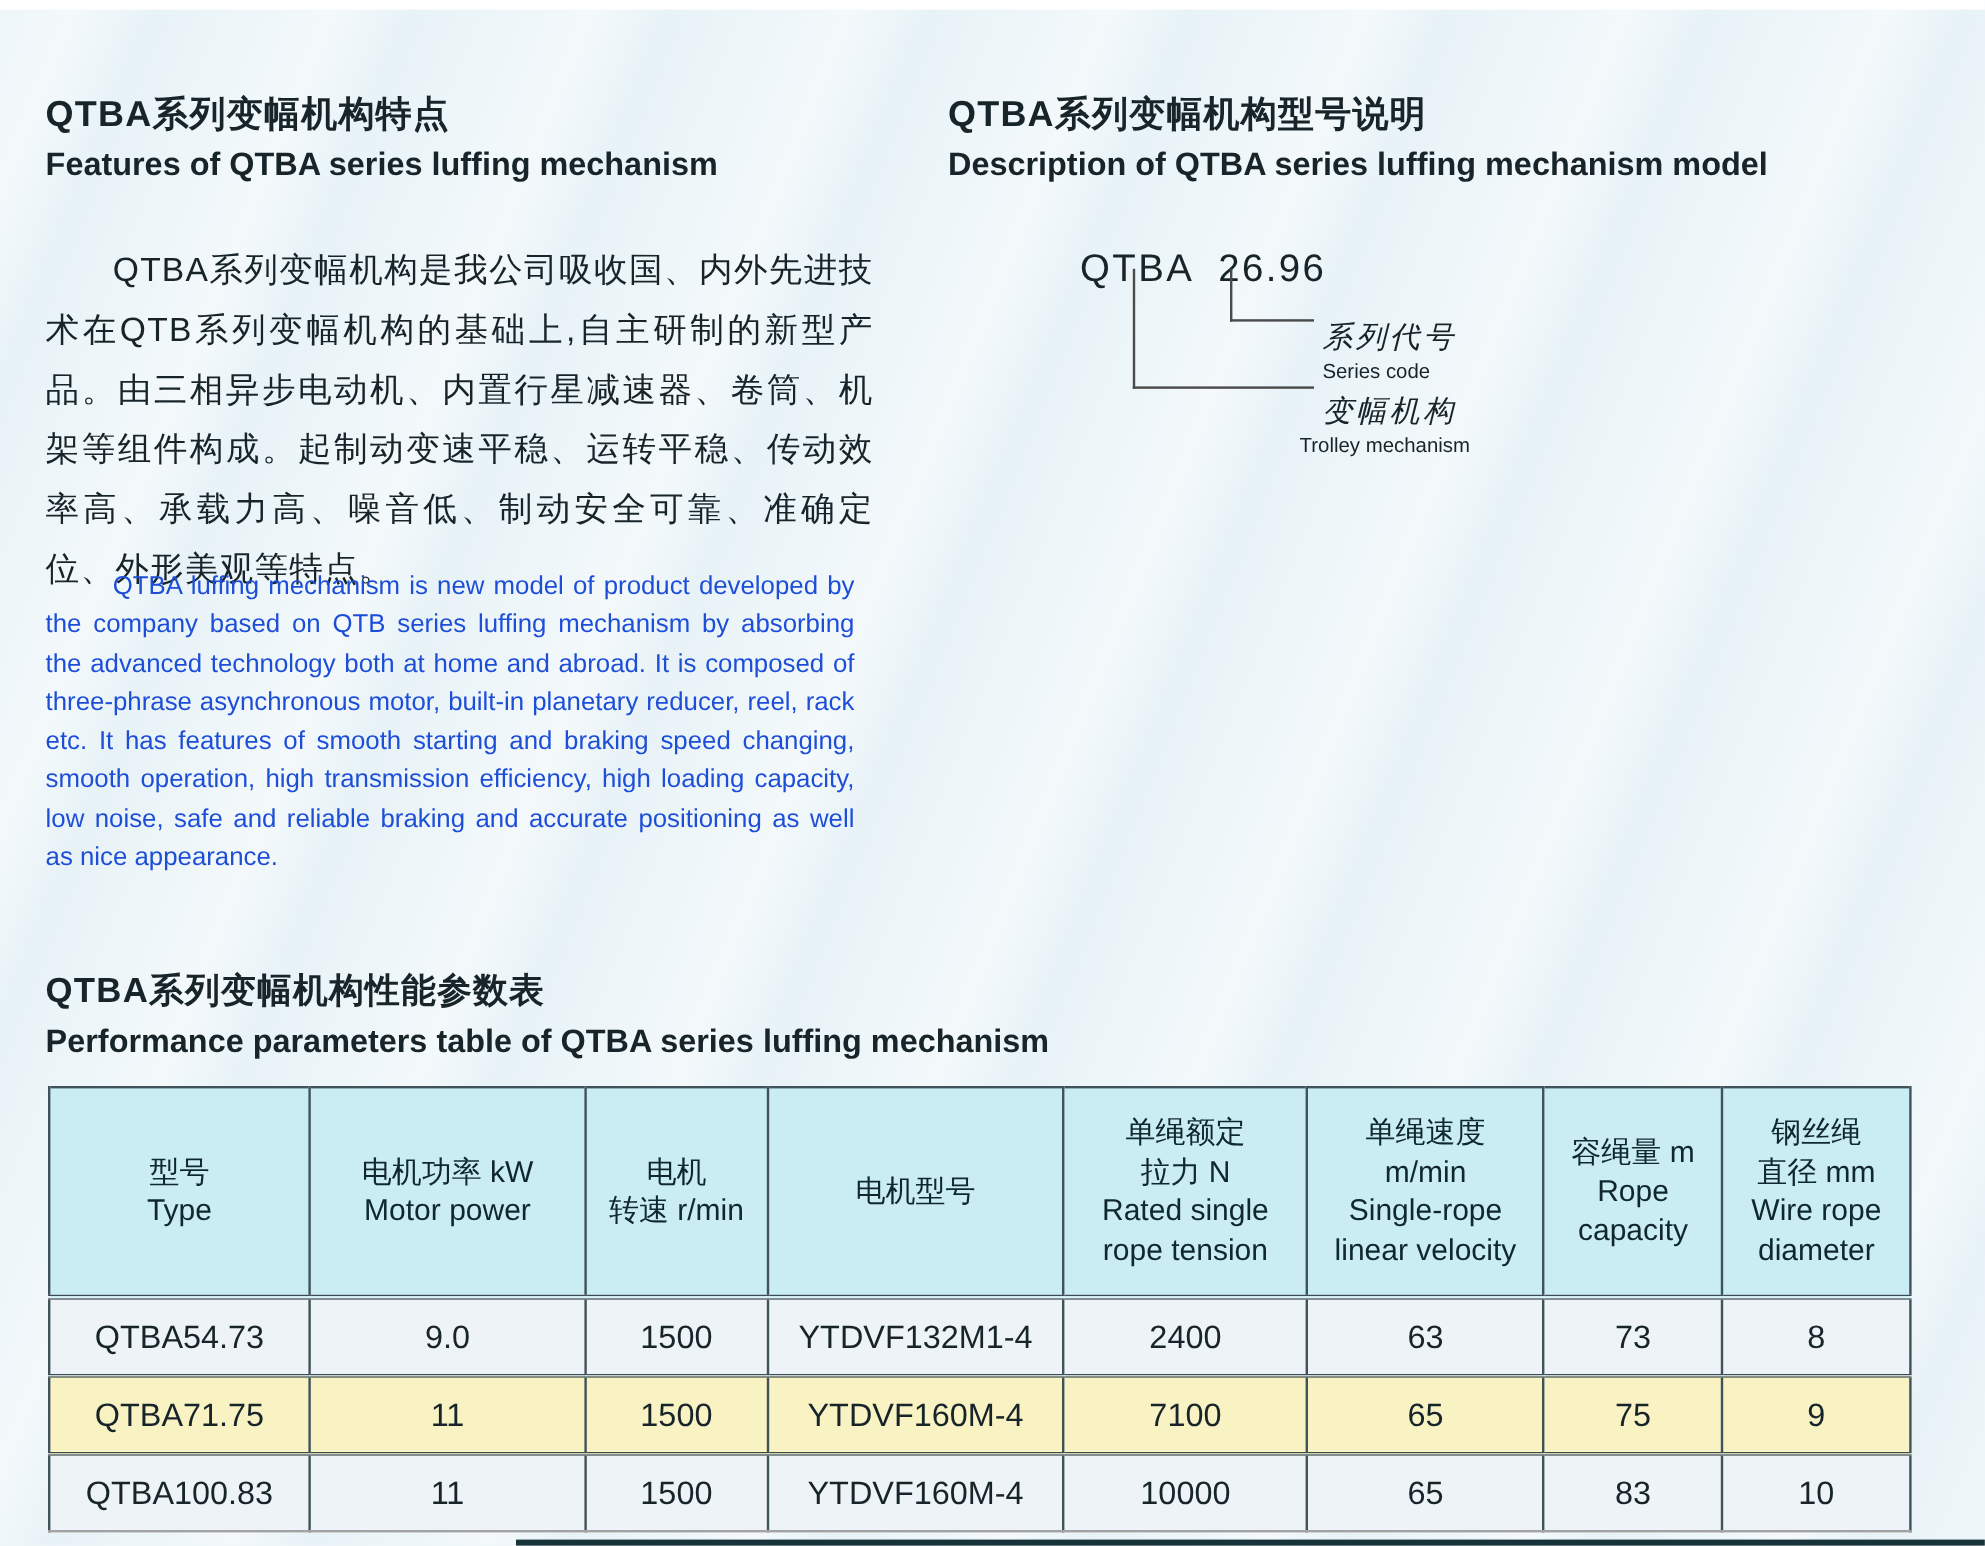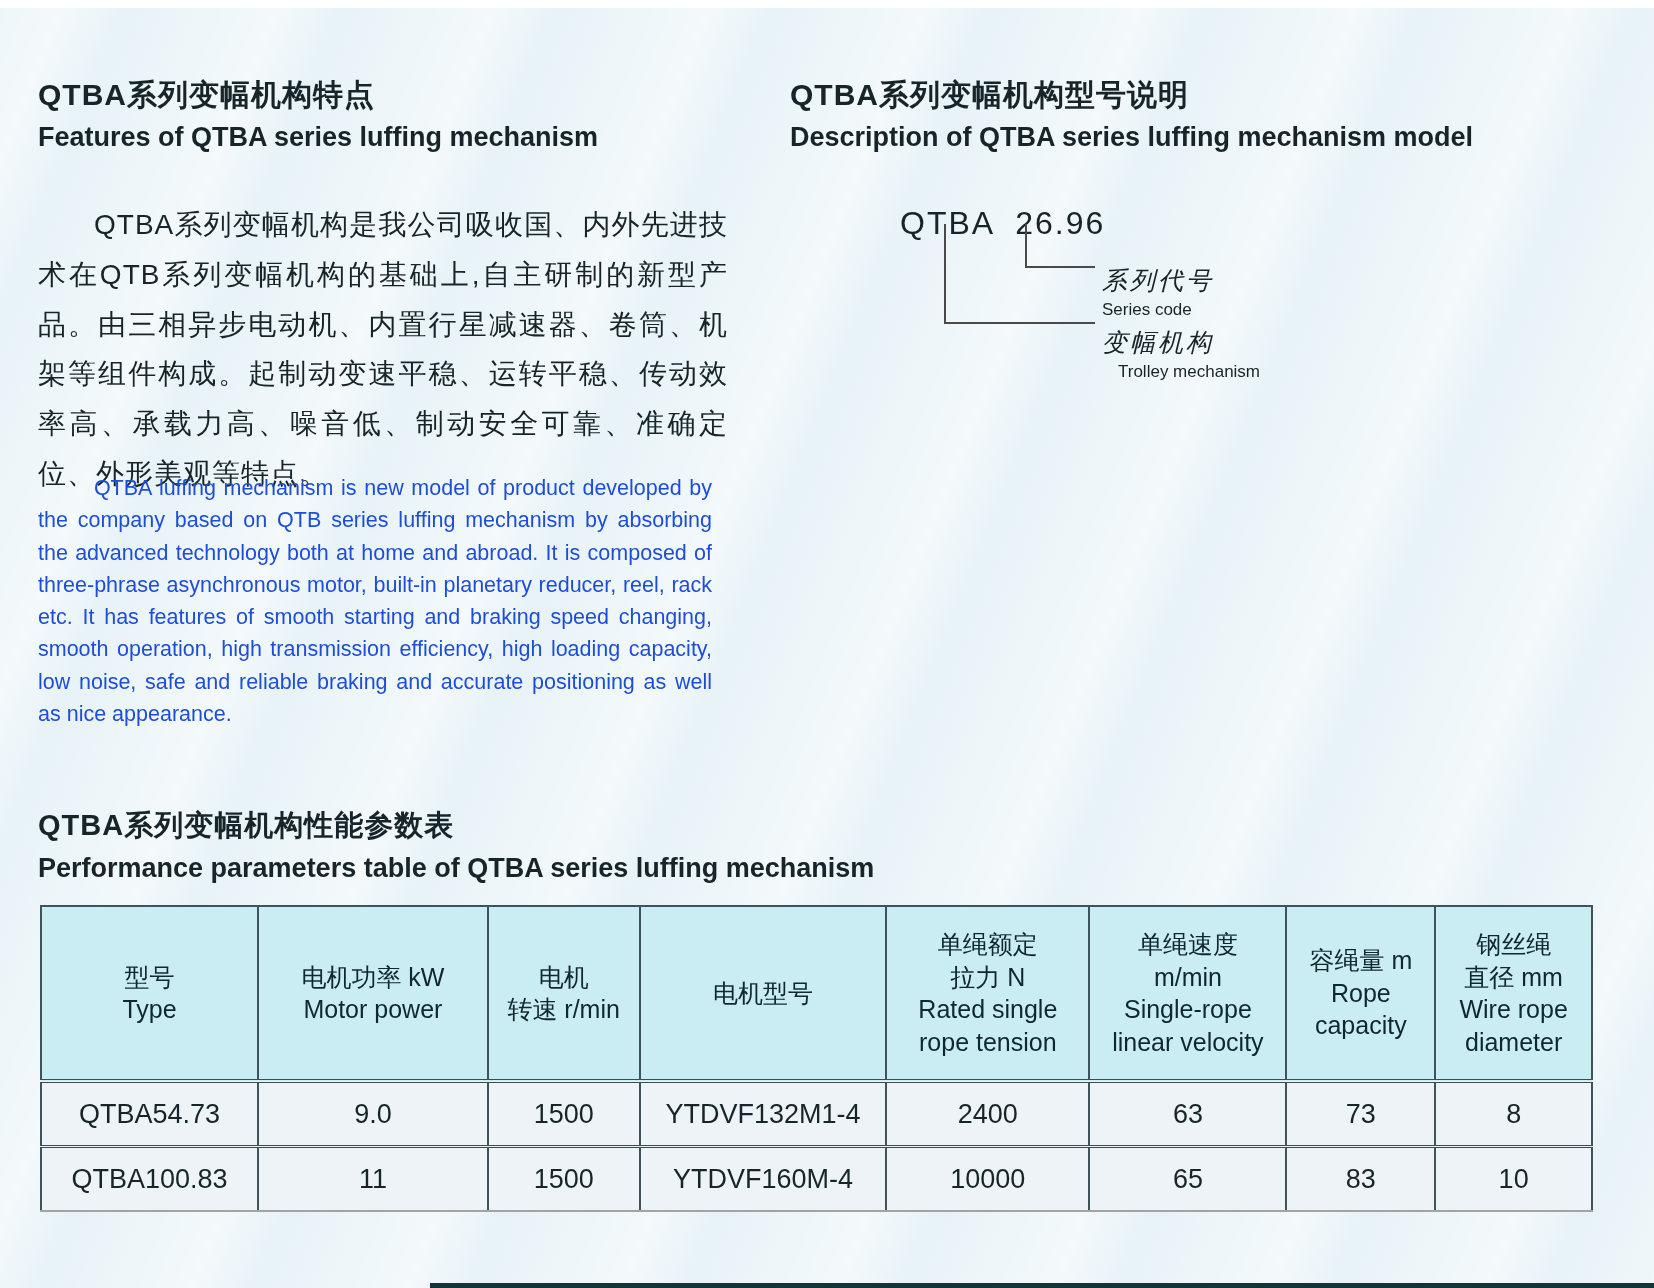--- a/index.html
+++ b/index.html
@@ -72,21 +72,21 @@
 <div class="abs model-code" style="left:900px;top:185px;">QTBA  26.96</div>
 
 <div class="dline" style="left:1025px;top:224px;width:2px;height:44px;"></div>
 <div class="dline" style="left:1025px;top:266px;width:70px;height:2px;"></div>
 <div class="dline" style="left:944px;top:224px;width:2px;height:100px;"></div>
 <div class="dline" style="left:944px;top:322px;width:151px;height:2px;"></div>
 
 <div class="abs lbl-cn" style="left:1102px;top:244px;">系列代号</div>
 <div class="abs lbl-en" style="left:1102px;top:280px;">Series code</div>
 <div class="abs lbl-cn" style="left:1102px;top:306px;">变幅机构</div>
-<div class="abs lbl-en" style="left:1118px;top:342px;">Trolley mechanism</div>
+<div class="abs lbl-en" style="left:1083px;top:342px;">Trolley mechanism</div>
 
 <div class="abs title-cn" style="left:38px;top:786px;font-size:29px;">QTBA系列变幅机构性能参数表</div>
 <div class="abs title-en" style="left:38px;top:833px;">Performance parameters table of QTBA series luffing mechanism</div>
 
 <table class="params">
   <colgroup>
       <col style="width: 14%;">
       <col style="width: 14.8%;">
       <col style="width: 9.8%;">
       <col style="width: 15.9%;">
@@ -141,20 +141,30 @@
       <tr>
         <td>QTBA54.73</td>
         <td>9.0</td>
         <td>1500</td>
         <td>YTDVF132M1-4</td>
         <td>2400</td>
         <td>63</td>
         <td>73</td>
         <td>8</td>
       </tr>
+      <tr class="hl">
+        <td>QTBA71.75</td>
+        <td>11</td>
+        <td>1500</td>
+        <td>YTDVF160M-4</td>
+        <td>7100</td>
+        <td>65</td>
+        <td>75</td>
+        <td>9</td>
+      </tr>
       <tr>
         <td>QTBA100.83</td>
         <td>11</td>
         <td>1500</td>
         <td>YTDVF160M-4</td>
         <td>10000</td>
         <td>65</td>
         <td>83</td>
         <td>10</td>
       </tr>

